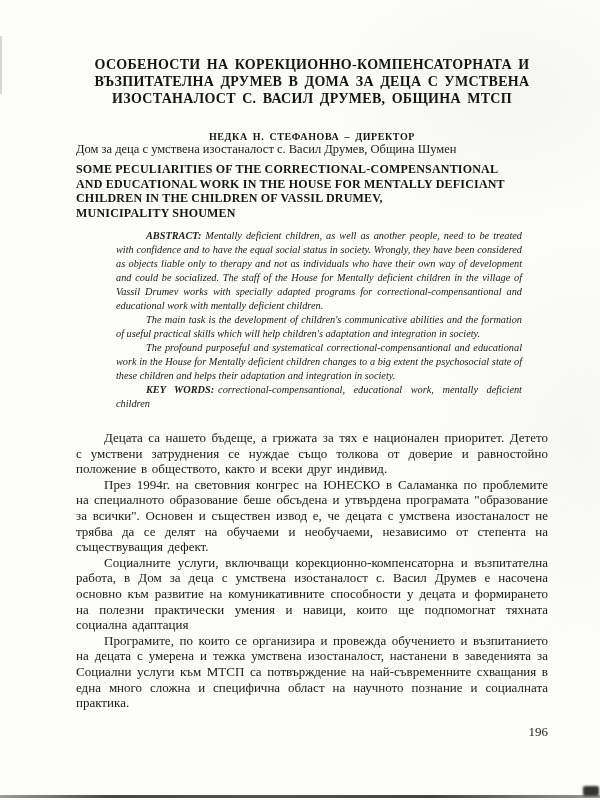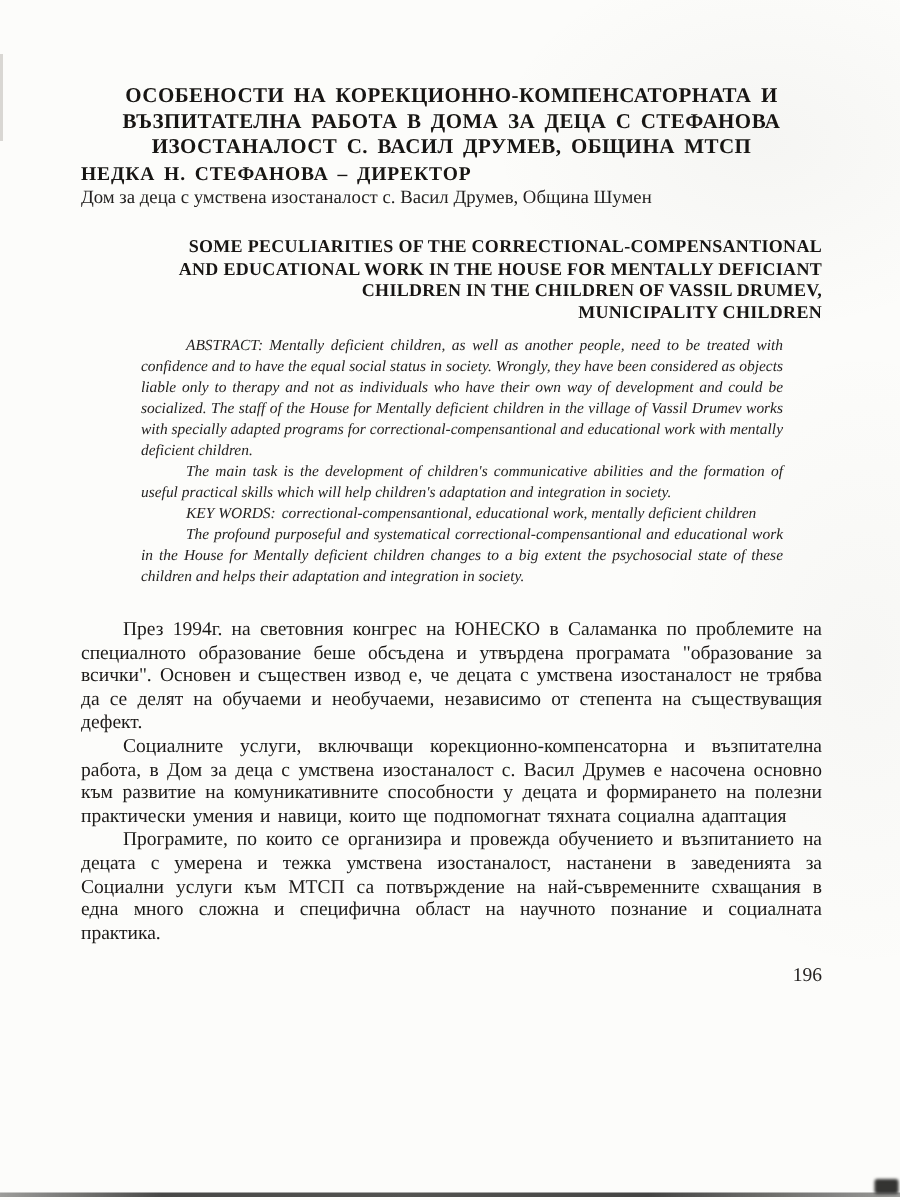--- a/index.html
+++ b/index.html
@@ -8,44 +8,44 @@
     width:600px;height:800px;
     margin:0 auto;
     background:
       radial-gradient(ellipse 260px 180px at 85% 12%, rgba(120,120,115,0.05), transparent 70%),
       radial-gradient(ellipse 200px 300px at 96% 55%, rgba(120,120,115,0.04), transparent 70%),
       #fcfcfa;
     overflow:hidden;
     font-family:"Liberation Serif","DejaVu Serif",serif;
     color:#1e1c1a;
   }
-  .content{padding:56px 52px 0 54px;}
+  .content{padding:56px 52px 0 76px;}
 
   .title-bg{
     text-align:center;font-weight:bold;font-size:14px;line-height:17px;
     letter-spacing:0.3px;word-spacing:2.5px;color:#171513;
   }
   .author-bg{
-    margin-top:1px;font-weight:bold;font-size:13px;
+    margin-top:24px;text-align:center;font-weight:bold;font-size:10px;
     letter-spacing:0.6px;word-spacing:2px;color:#171513;
   }
   .affiliation{margin-top:0;font-size:12.5px;color:#232120;}
   .title-en{
-    margin-top:18px;text-align:right;font-weight:bold;font-size:12px;
+    margin-top:5px;text-align:left;font-weight:bold;font-size:12px;
     line-height:14.5px;letter-spacing:0.2px;color:#171513;
   }
   .author-en{margin-top:8px;text-align:center;font-weight:bold;font-size:12px;color:#171513;}
 
   .abstract{
     margin:9px 26px 0 40px;
     font-style:italic;font-size:10.3px;line-height:14px;
     text-align:justify;color:#232120;
   }
   .abstract p{margin:0;text-indent:30px;}
-  .abstract .lbl{font-weight:normal;margin-right:4px;}
+  .abstract .lbl{font-weight:bold;margin-right:4px;}
 
   .body-text{
     margin-top:19px;font-size:13px;line-height:15.6px;
     text-align:justify;word-spacing:1.5px;color:#1c1a18;
   }
   .body-text p{margin:0;text-indent:28px;}
 
   .page-number{margin-top:13px;text-align:right;font-size:13px;color:#232120;}
 
   
@@ -64,44 +64,45 @@
   }
 </style>
 </head>
 <body>
 
 <div class="page">
   <div class="content">
 
     <div class="title-bg">
       <div>ОСОБЕНОСТИ НА КОРЕКЦИОННО-КОМПЕНСАТОРНАТА И</div>
-      <div>ВЪЗПИТАТЕЛНА РАБОТА В ДОМА ЗА ДЕЦА С СТЕФАНОВА</div>
+      <div>ВЪЗПИТАТЕЛНА ДРУМЕВ В ДОМА ЗА ДЕЦА С УМСТВЕНА</div>
       <div>ИЗОСТАНАЛОСТ С. ВАСИЛ ДРУМЕВ, ОБЩИНА МТСП</div>
     </div>
 
     <div class="author-bg">НЕДКА Н. СТЕФАНОВА – ДИРЕКТОР</div>
 
     <div class="affiliation">Дом за деца с умствена изостаналост с. Васил Друмев, Община Шумен</div>
 
     <div class="title-en">
       <div>SOME PECULIARITIES OF THE CORRECTIONAL-COMPENSANTIONAL</div>
       <div>AND EDUCATIONAL WORK IN THE HOUSE FOR MENTALLY DEFICIANT</div>
       <div>CHILDREN IN THE CHILDREN OF VASSIL DRUMEV,</div>
-      <div>MUNICIPALITY CHILDREN</div>
+      <div>MUNICIPALITY SHOUMEN</div>
     </div>
 
 
     <div class="abstract">
       <p><span class="lbl">ABSTRACT:</span><span>Mentally deficient children, as well as another people, need to be treated with confidence and to have the equal social status in society. Wrongly, they have been considered as objects liable only to therapy and not as individuals who have their own way of development and could be socialized. The staff of the House for Mentally deficient children in the village of Vassil Drumev works with specially adapted programs for correctional-compensantional and educational work with mentally deficient children.</span></p>
       <p>The main task is the development of children's communicative abilities and the formation of useful practical skills which will help children's adaptation and integration in society.</p>
+      <p>The profound purposeful and systematical correctional-compensantional and educational work in the House for Mentally deficient children changes to a big extent the psychosocial state of these children and helps their adaptation and integration in society.</p>
       <p><span class="lbl">KEY WORDS:</span><span>correctional-compensantional, educational work, mentally deficient children</span></p>
-      <p>The profound purposeful and systematical correctional-compensantional and educational work in the House for Mentally deficient children changes to a big extent the psychosocial state of these children and helps their adaptation and integration in society.</p>
     </div>
 
     <div class="body-text">
+      <p>Децата са нашето бъдеще, а грижата за тях е национален приоритет. Детето с умствени затруднения се нуждае също толкова от доверие и равностойно положение в обществото, както и всеки друг индивид.</p>
       <p>През 1994г. на световния конгрес на ЮНЕСКО в Саламанка по проблемите на специалното образование беше обсъдена и утвърдена програмата "образование за всички". Основен и съществен извод е, че децата с умствена изостаналост не трябва да се делят на обучаеми и необучаеми, независимо от степента на съществуващия дефект.</p>
       <p>Социалните услуги, включващи корекционно-компенсаторна и възпитателна работа, в Дом за деца с умствена изостаналост с. Васил Друмев е насочена основно към развитие на комуникативните способности у децата и формирането на полезни практически умения и навици, които ще подпомогнат тяхната социална адаптация</p>
       <p>Програмите, по които се организира и провежда обучението и възпитанието на децата с умерена и тежка умствена изостаналост, настанени в заведенията за Социални услуги към МТСП са потвърждение на най-съвременните схващания в една много сложна и специфична област на научното познание и социалната практика.</p>
     </div>
 
     <div class="page-number">196</div>
   </div>
 
   <div class="art-left-edge"></div>
   <div class="art-bottom-line"></div>

